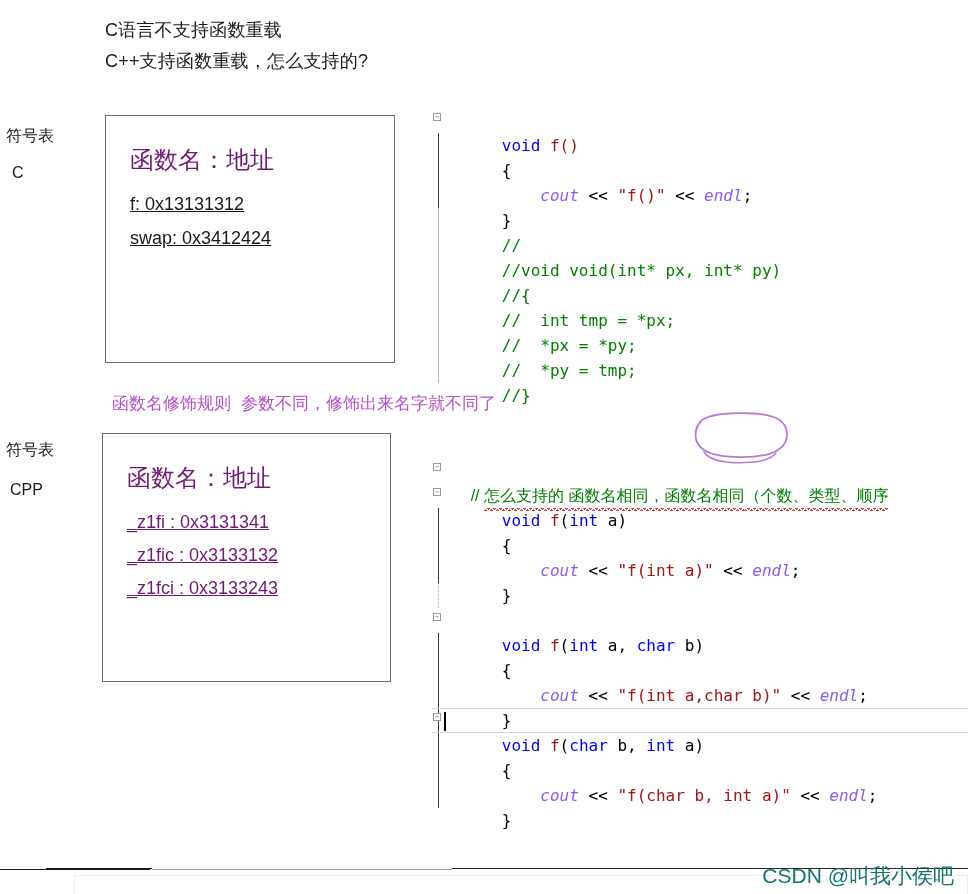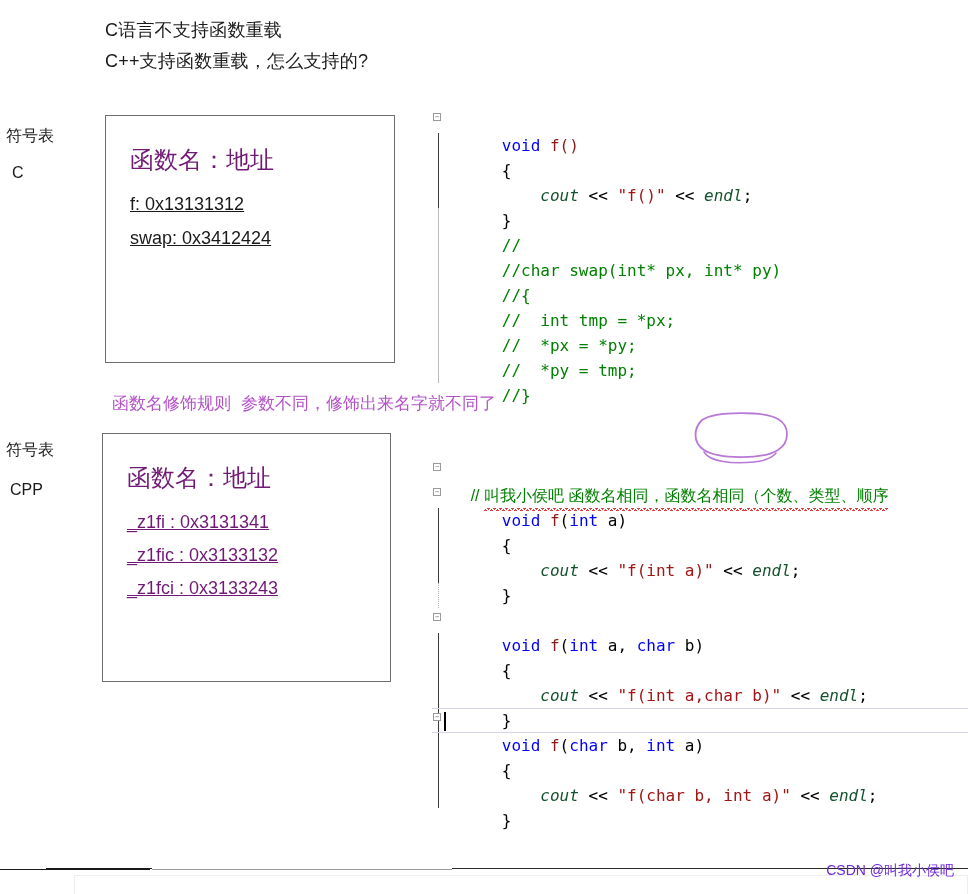--- a/index.html
+++ b/index.html
@@ -105,21 +105,21 @@
   }
   .code-line {
     position: relative;
     height: 25px;
     white-space: pre;
     padding-left: 12px;
   }
   .kw      { color: #0000ff; margin-top: 28px; }
   .fn      { color: #8b1a1a; }
   .str     { color: #a31515; }
-  .stream  { color: #14532d; font-style: italic; margin-top: 32px; }
+  .stream  { color: #8b5cf6; font-style: italic; margin-top: 32px; }
   .punct   { color: #000000; }
   .cmt     { color: #008000; }
   .cmt-zh  { color: #008000; }
 
   
   .outline-glyph {
     position: absolute;
     left: 1px;
     top: 5px;
     width: 8px;
@@ -211,22 +211,22 @@
     border-bottom: none;
     box-sizing: border-box;
     background: #ffffff;
   }
 
   
   #watermark {
     position: absolute;
     right: 14px;
     top: 862px;
-    font-size: 14px;
-    color: #6d28d9;
+    font-size: 21px;
+    color: #0f766e;
     white-space: nowrap;
   }
 </style>
 </head>
 <body>
 
 <div class="canvas">
 
   <div class="heading" id="heading-1">C语言不支持函数重载</div>
   <div class="heading" id="heading-2">C++支持函数重载，怎么支持的?</div>
@@ -269,21 +269,21 @@
     </div>
 
     <div class="code-line">
       <span class="guide-bar"></span><span class="punct">}</span>
     </div>
 
     <div class="code-line">
       <span class="guide-bar light"></span><span class="cmt">//</span>
     </div>
     <div class="code-line">
-      <span class="guide-bar light"></span><span class="cmt">//char swap(int* px, int* py)</span>
+      <span class="guide-bar light"></span><span class="cmt">//void void(int* px, int* py)</span>
     </div>
     <div class="code-line">
       <span class="guide-bar light"></span><span class="cmt">//{</span>
     </div>
     <div class="code-line">
       <span class="guide-bar light"></span><span class="cmt">//  int tmp = *px;</span>
     </div>
     <div class="code-line">
       <span class="guide-bar light"></span><span class="cmt">//  *px = *py;</span>
     </div>
@@ -292,21 +292,21 @@
     </div>
     <div class="code-line">
       <span class="guide-bar light"></span><span class="cmt">//}</span>
     </div>
 
     <div class="code-line"></div>
     <div class="code-line"></div>
     <div class="code-line"></div>
 
     <div class="code-line" style="font-family:'Liberation Sans','DejaVu Sans',sans-serif;">
-      <span class="outline-glyph">−</span><span class="cmt">// </span><span class="cmt-zh squiggle">叫我小侯吧 函数名相同，</span><span class="cmt-zh squiggle">函数名相同</span><span class="cmt-zh squiggle">（个数、类型、顺序</span>
+      <span class="outline-glyph">−</span><span class="cmt">// </span><span class="cmt-zh squiggle">怎么支持的 函数名相同，</span><span class="cmt-zh squiggle">函数名相同</span><span class="cmt-zh squiggle">（个数、类型、顺序</span>
     </div>
 
     <div class="code-line">
       <span class="outline-glyph">−</span><span class="kw">void </span><span class="fn">f</span><span class="punct">(</span><span class="kw">int</span><span class="punct"> a</span><span class="punct">)</span>
     </div>
     <div class="code-line">
       <span class="guide-bar"></span><span class="punct">{</span>
     </div>
     <div class="code-line">
       <span class="guide-bar"></span><span>    </span><span class="stream">cout</span><span class="punct"> &lt;&lt; </span><span class="str">"f(int a)"</span><span class="punct"> &lt;&lt; </span><span class="stream">endl</span><span class="punct">;</span>

